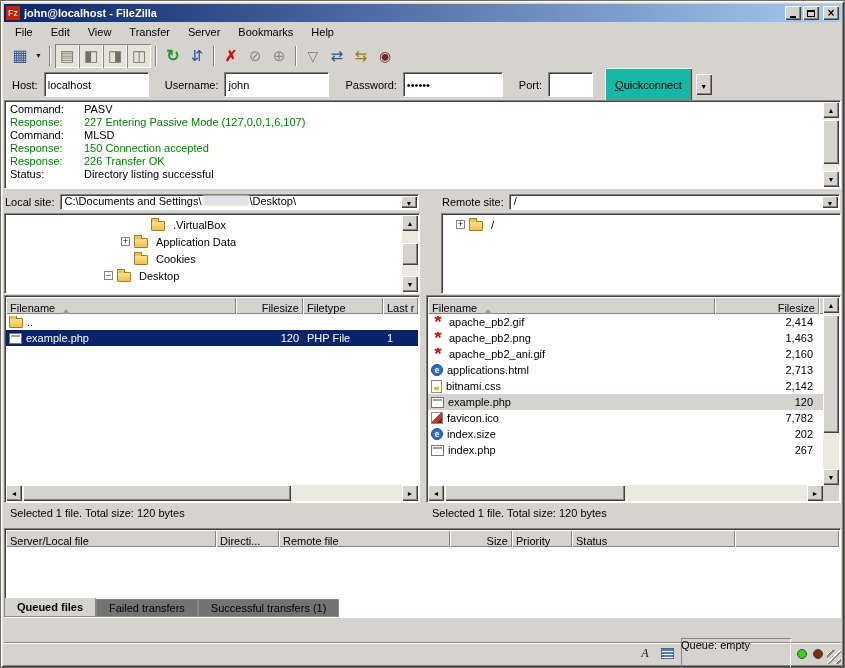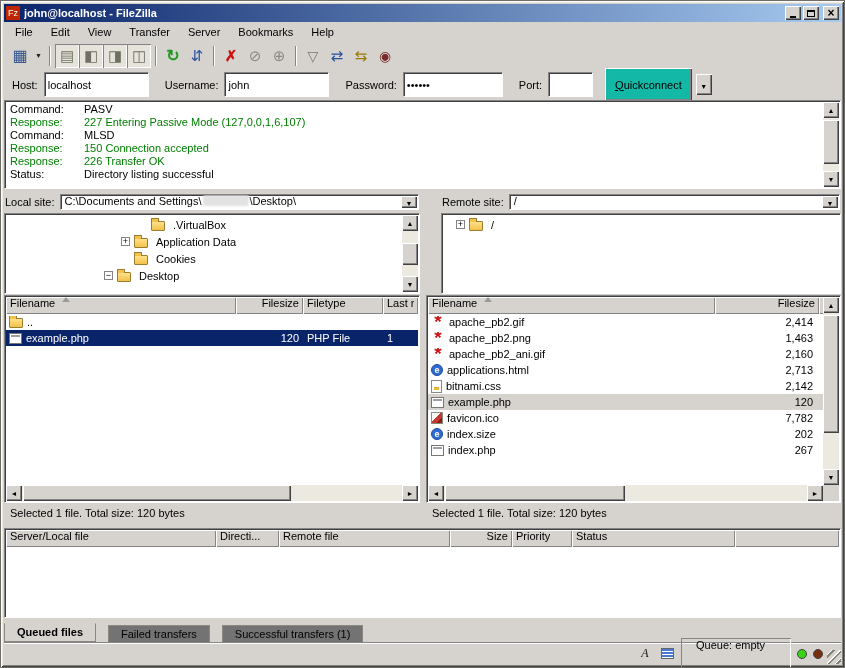--- a/index.html
+++ b/index.html
@@ -121,21 +121,21 @@
   .v-php{width:13px;height:11px;background:#fff;border:1px solid #78786e}
   .v-php::before{content:"";position:absolute;top:1px;left:1px;right:1px;height:2px;background:#9aa0a6}
   .v-ico{width:12px;height:12px;border:1px solid #8a8a82;background:linear-gradient(135deg,#fff 40%,#c23b2e 40%,#c23b2e 70%,#8a1f14 70%)}
 
   
   .list{position:absolute;background:#fff}
   .local-list{top:294px;left:3px;width:416px;height:208px}
   .remote-list{top:294px;left:425px;right:3px;height:208px}
   .hdr{position:absolute;top:1px;left:1px;right:1px;height:17px;display:flex;background:#D6D3CE;overflow:hidden}
   .remote-list .hdr{right:17px}
-  .hdr-cell{display:flex;align-items:flex-start;padding:0 4px;background:#D6D3CE;flex:none;overflow:hidden;
+  .hdr-cell{display:flex;align-items:flex-end;padding:0 4px;background:#D6D3CE;flex:none;overflow:hidden;
             box-shadow:inset 1px 1px 0 #fff,inset -1px -1px 0 #848484}
   .hdr-cell span{white-space:nowrap;overflow:hidden}
   .hdr-fill{order:99;flex:1 1 auto}
   .local-list div.hdr-cell:nth-of-type(1){width:230px}
   .local-list div.hdr-cell:nth-of-type(2){width:67px;justify-content:flex-end}
   .local-list div.hdr-cell:nth-of-type(3){width:80px}
   .local-list div.hdr-cell:nth-of-type(4){flex:1 1 auto}
   .remote-list div.hdr-cell:nth-of-type(1){width:287px}
   .remote-list div.hdr-cell:nth-of-type(2){width:104px;justify-content:flex-end}
   .local-list div.hdr-cell:nth-of-type(1)::after,
@@ -170,32 +170,32 @@
   .queue-pane .hdr{top:1px}
   .queue-pane div.hdr-cell:nth-of-type(1){width:210px}
   .queue-pane div.hdr-cell:nth-of-type(2){width:63px}
   .queue-pane div.hdr-cell:nth-of-type(3){width:171px}
   .queue-pane div.hdr-cell:nth-of-type(4){width:62px;justify-content:flex-end}
   .queue-pane div.hdr-cell:nth-of-type(5){width:60px}
   .queue-pane div.hdr-cell:nth-of-type(6){width:163px}
   .queue-body{position:absolute;top:18px;left:1px;right:1px;bottom:1px;background:#fff}
 
   
-  .tabs{position:absolute;top:622px;left:3px;height:20px;display:flex;gap:12px;align-items:flex-end}
+  .tabs{position:absolute;top:597px;left:3px;height:20px;display:flex;gap:0;align-items:center}
   .tab{height:18px;line-height:17px;padding:0 12px;background:#737373;border:1px solid #8a8880;white-space:nowrap}
   .tab.active{background:#D6D3CE;font-weight:bold;border-top-color:#D6D3CE;position:relative;top:-1px;height:19px}
 
   
   .statusbar{position:absolute;left:3px;right:3px;bottom:3px;height:22px;display:flex;align-items:center;justify-content:flex-end;
              gap:6px;padding-right:18px;border-top:1px solid #848484;box-shadow:inset 0 1px 0 #fff}
   .sb-ico{width:16px;height:15px;display:flex;align-items:center;justify-content:center}
   .icon-a::before{content:"A";font-family:"Liberation Serif",serif;font-style:italic;font-size:12px;color:#111}
   .icon-enc::before{content:"";width:11px;height:9px;border:1px solid #666;
                     background:repeating-linear-gradient(180deg,#4a7ad0 0 2px,#fff 2px 3px)}
-  .queue-status{width:110px;height:32px;line-height:15px;padding-left:15px;white-space:nowrap;overflow:hidden;
+  .queue-status{width:110px;height:32px;line-height:15px;padding-left:0;white-space:nowrap;overflow:hidden;
                 box-shadow:inset 1px 1px 0 #848484,inset -1px -1px 0 #fff}
   .led{width:10px;height:10px;border-radius:50%;border:1px solid #444;flex:none}
   .led-recv{background:#39d417}
   .led-send{background:#7a2e10}
   .grip{position:absolute;right:0;bottom:0;width:14px;height:14px;
         background:repeating-linear-gradient(135deg,transparent 0 3px,#fff 3px 4px,#868377 4px 6px)}
 </style>
 </head>
 <body>
 

